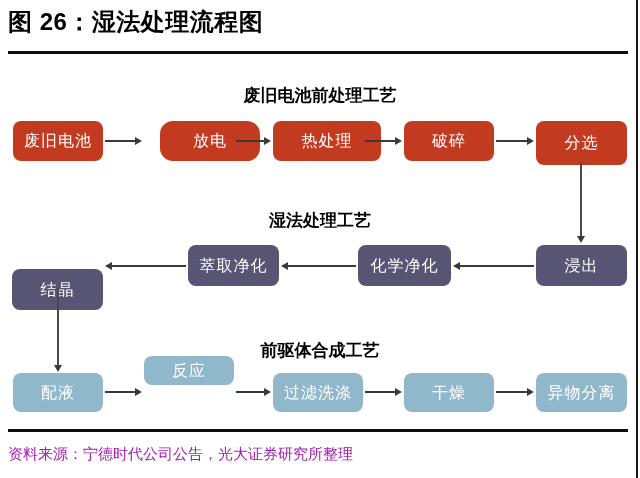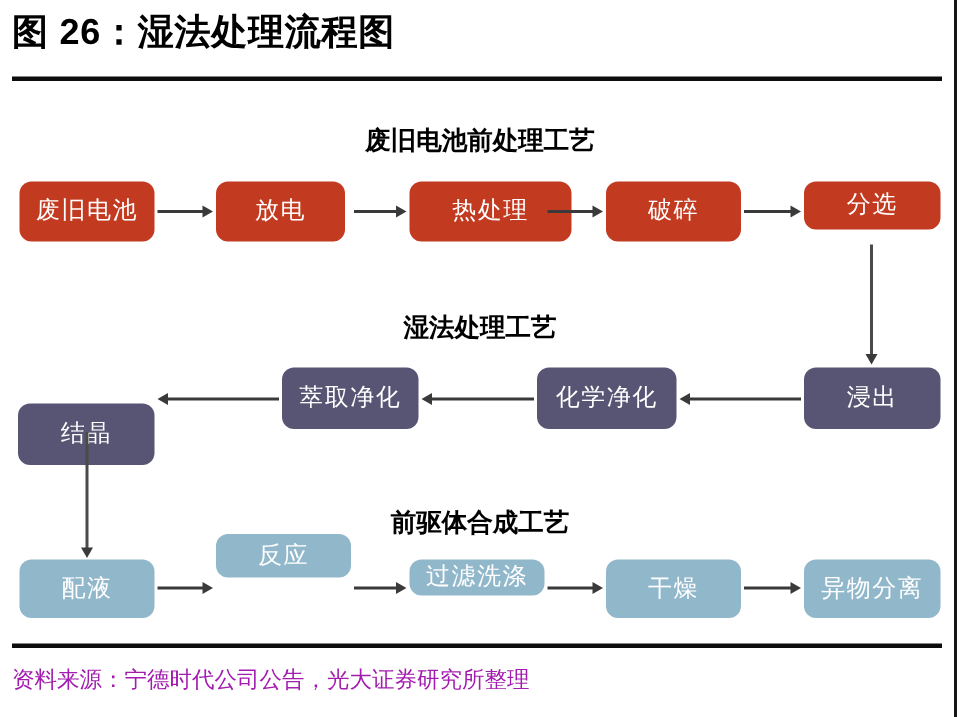--- a/index.html
+++ b/index.html
@@ -10,21 +10,21 @@
   .title{
     position:absolute;left:8px;top:8px;font-size:24px;font-weight:bold;color:#000000;
     line-height:1.15;letter-spacing:0.5px;
   }
   .hr{position:absolute;left:8px;width:620px;height:2.5px;background:#0d0d0d;}
   .hr-top{top:51px;}
   .hr-bottom{top:429px;}
   .vline{position:absolute;left:636px;top:0;width:2px;height:478px;background:#161616;}
   .stage-header{
     position:absolute;left:0;width:640px;text-align:center;
-    font-size:17px;font-weight:bold;color:#000000;line-height:1;font-family:Liberation Mono, monospace;
+    font-size:17px;font-weight:bold;color:#000000;line-height:1;
   }
   .node{
     position:absolute;border-radius:8px;display:flex;align-items:center;justify-content:center;
     color:#ffffff;font-size:16px;line-height:1;letter-spacing:1px;white-space:nowrap;
   }
   .red{background:#c23a20;}
   .purple{background:#585574;}
   .blue{background:#91b7cb;}
   .arrow{position:absolute;}
   .arrow-right::before{
@@ -57,27 +57,27 @@
 
 <div class="page">
 
   <div class="title">图 26：湿法处理流程图</div>
   <div class="hr hr-top"></div>
 
   <div class="stage-header" style="top:87px;">废旧电池前处理工艺</div>
 
   <div class="node red" style="left:13px;top:121px;width:90px;height:40px;">废旧电池</div>
   <div class="arrow arrow-right" style="left:105px;top:134px;width:37px;height:14px;"></div>
-  <div class="node red" style="left:144px;top:121px;width:86px;height:40px;">放电</div>
+  <div class="node red" style="left:160px;top:121px;width:100px;height:40px;border-radius:13px;">放电</div>
   <div class="arrow arrow-right" style="left:236px;top:134px;width:35px;height:14px;"></div>
   <div class="node red" style="left:273px;top:121px;width:108px;height:40px;">热处理</div>
   <div class="arrow arrow-right" style="left:365px;top:134px;width:37px;height:14px;"></div>
   <div class="node red" style="left:404px;top:121px;width:90px;height:40px;">破碎</div>
   <div class="arrow arrow-right" style="left:496px;top:134px;width:38px;height:14px;"></div>
-  <div class="node red" style="left:536px;top:121px;width:91px;height:32px;">分选</div>
+  <div class="node red" style="left:536px;top:121px;width:91px;height:44px;">分选</div>
 
   <div class="arrow arrow-down" style="left:574px;top:163px;width:14px;height:80px;"></div>
 
   <div class="stage-header" style="top:212px;">湿法处理工艺</div>
 
   <div class="node purple" style="left:12px;top:245px;width:91px;height:41px;margin-top:24px;">结晶</div>
   <div class="arrow arrow-left" style="left:105px;top:259px;width:81px;height:14px;"></div>
   <div class="node purple" style="left:188px;top:245px;width:91px;height:41px;">萃取净化</div>
   <div class="arrow arrow-left" style="left:281px;top:259px;width:75px;height:14px;"></div>
   <div class="node purple" style="left:358px;top:245px;width:93px;height:41px;">化学净化</div>
@@ -85,21 +85,21 @@
   <div class="node purple" style="left:536px;top:245px;width:91px;height:41px;">浸出</div>
 
   <div class="arrow arrow-down" style="left:51px;top:288px;width:14px;height:84px;"></div>
 
   <div class="stage-header" style="top:342px;">前驱体合成工艺</div>
 
   <div class="node blue" style="left:13px;top:373px;width:90px;height:39px;">配液</div>
   <div class="arrow arrow-right" style="left:105px;top:385px;width:37px;height:14px;"></div>
   <div class="node blue" style="left:144px;top:356px;width:90px;height:29px;">反应</div>
   <div class="arrow arrow-right" style="left:236px;top:385px;width:35px;height:14px;"></div>
-  <div class="node blue" style="left:273px;top:373px;width:90px;height:24px;">过滤洗涤</div>
+  <div class="node blue" style="left:273px;top:373px;width:90px;height:39px;">过滤洗涤</div>
   <div class="arrow arrow-right" style="left:365px;top:385px;width:37px;height:14px;"></div>
   <div class="node blue" style="left:404px;top:373px;width:90px;height:39px;">干燥</div>
   <div class="arrow arrow-right" style="left:496px;top:385px;width:38px;height:14px;"></div>
   <div class="node blue" style="left:536px;top:373px;width:91px;height:39px;">异物分离</div>
 
   <div class="hr hr-bottom"></div>
   <div class="footer">资料来源：宁德时代公司公告，光大证券研究所整理</div>
   <div class="vline"></div>
 
 </div>

